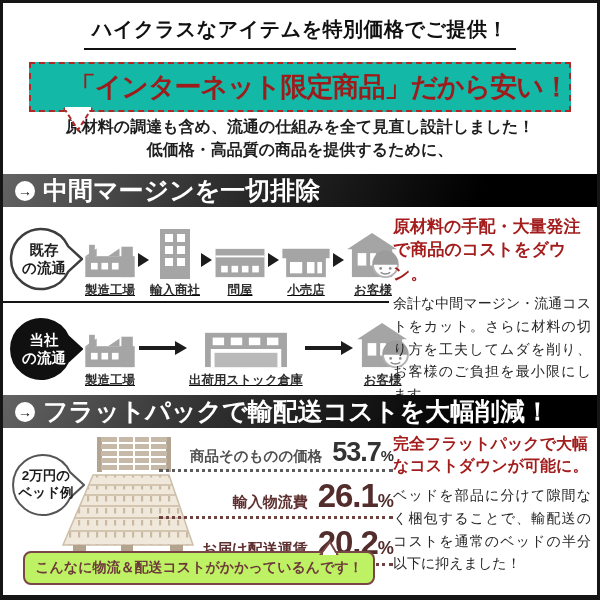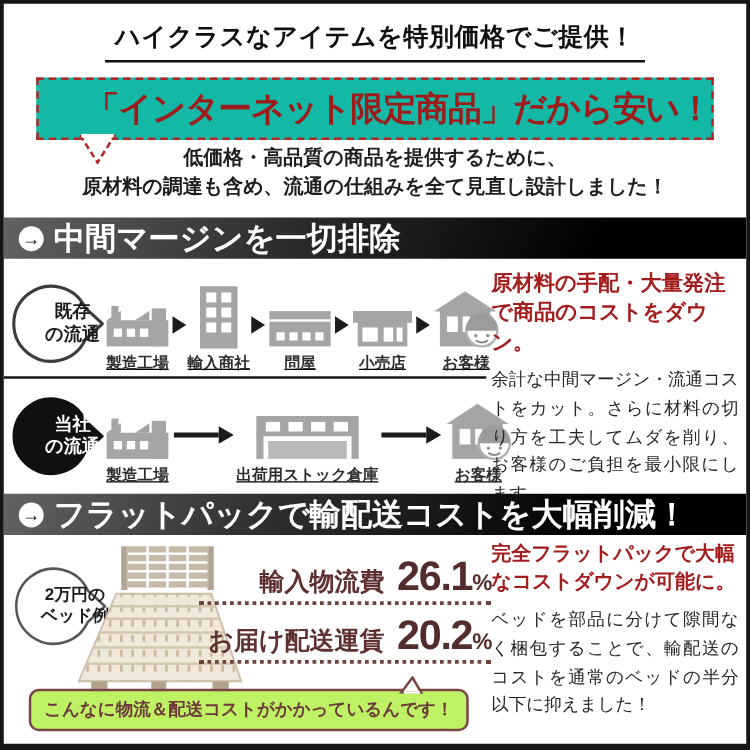--- a/index.html
+++ b/index.html
@@ -27,21 +27,21 @@
     font-weight:800;font-size:14px;line-height:20px;text-align:center;margin:0 8px 0 12px;}
   .bar-label{font-size:25px;font-weight:800;white-space:nowrap;}
   
   .flow{position:absolute;top:206px;left:4px;width:384px;height:186px;}
   .flow-row{position:absolute;left:0;right:0;display:flex;align-items:flex-end;}
   .row-existing{top:8px;height:82px;}
   .row-ours{top:98px;height:82px;}
   .divider{position:absolute;top:92px;left:-4px;width:386px;height:2px;background:#151515;}
   .bubble{position:relative;width:76px;height:80px;flex:0 0 auto;}
   .bubble svg{position:absolute;inset:0;}
-  .bubble-label{position:absolute;top:50%;left:18px;width:66px;transform:translateY(-50%);
+  .bubble-label{position:absolute;top:50%;left:4px;width:66px;transform:translateY(-50%);
     text-align:center;font-size:14.5px;font-weight:800;line-height:1.25;color:#1c1c1c;}
   .bubble-dark .bubble-label{color:#fff;}
   .step{display:flex;flex-direction:column;align-items:center;justify-content:flex-end;flex:0 0 auto;text-decoration:underline;}
   .icon-box{display:flex;align-items:flex-end;justify-content:center;height:56px;}
   .step-label{font-size:12.5px;color:#2e2e2e;margin-top:3px;white-space:nowrap;font-weight:600;}
   .sarrow{width:0;height:0;border-left:11px solid #1c1c1c;border-top:7px solid transparent;
     border-bottom:7px solid transparent;margin:0 1px 32px;flex:0 0 auto;}
   .larrow{margin:0 2px 34px;flex:0 0 auto;}
   
   .side{position:absolute;left:390px;width:198px;}
@@ -52,21 +52,21 @@
   
   .bottom{position:absolute;top:428px;left:4px;width:384px;height:162px;}
   .bed-bubble{position:absolute;top:14px;left:2px;width:76px;height:80px;}
   .bed-bubble .bubble-label{font-size:13.5px;font-weight:700;}
   .bed-art{position:absolute;top:2px;left:50px;}
   .costs{position:absolute;top:6px;left:152px;width:234px;}
   .cost-row{display:flex;justify-content:flex-end;align-items:baseline;padding-bottom:1px;}
   .cost-row.r1{border-bottom:3px dotted #5c5c5c;}
   .cost-row.r2,.cost-row.r3{border-bottom:3px dotted #6f4242;margin-top:5px;}
   .cost-label{font-size:14.5px;color:#4f4f4f;font-weight:700;margin-right:10px;}
-  .r2 .cost-label,.r3 .cost-label{font-size:20px;color:#5f3030;font-weight:800;}
+  .r2 .cost-label,.r3 .cost-label{font-size:15px;color:#5f3030;font-weight:800;}
   .cost-val{font-size:27px;font-weight:800;color:#333;letter-spacing:-1px;}
   .r2 .cost-val,.r3 .cost-val{font-size:33px;color:#532c2c;}
   .cost-unit{font-size:0.55em;font-weight:800;}
   .callout{position:absolute;top:120px;left:16px;width:352px;box-sizing:border-box;background:#bef264;
     border:2px solid #7a4545;border-radius:8px;padding:6px 4px;text-align:center;
     font-size:14px;font-weight:800;color:#6d3a3a;}
   .callout-tail{position:absolute;top:-12px;right:34px;z-index:2;}
 </style>
 </head>
 <body>
@@ -79,22 +79,22 @@
 
   <div class="banner">
     <div class="banner-text">「インターネット限定商品」だから安い！</div>
     <svg class="banner-tail" width="36" height="26">
       <path d="M3,1 L17,23 L31,1" fill="#fff" stroke="#b32626" stroke-width="2" stroke-dasharray="5,3"></path>
       <rect x="4" y="0" width="26" height="3" fill="#fff"></rect>
     </svg>
   </div>
 
   <div class="intro">
+    <div>原材料の調達も含め、流通の仕組みを全て見直し設計しました！</div>
     <div>低価格・高品質の商品を提供するために、</div>
-    <div>原材料の調達も含め、流通の仕組みを全て見直し設計しました！</div>
   </div>
 
   <div class="bar bar1">
     <span class="bar-icon">→</span>
     <span class="bar-label">中間マージンを一切排除</span>
   </div>
 
   <div class="flow">
 
     <div class="flow-row row-existing">
@@ -290,20 +290,24 @@
       <line x1="22.7" y1="73" x2="122.6" y2="73" stroke="#d3c5b0" stroke-width="2"></line>
       <line x1="17.6" y1="85" x2="126.7" y2="85" stroke="#d3c5b0" stroke-width="2"></line>
       <line x1="12" y1="98" x2="131.2" y2="98" stroke="#d3c5b0" stroke-width="2"></line>
       <polygon points="36,42 112,42 136,112 6,112" fill="none" stroke="#cdbfa9" stroke-width="1.5"></polygon>
       <rect x="16" y="112" width="13" height="9" fill="#b3a38e"></rect>
       <rect x="64" y="112" width="12" height="9" fill="#b3a38e"></rect>
       <rect x="113" y="112" width="13" height="9" fill="#b3a38e"></rect>
     </svg>
 
     <div class="costs">
+      <div class="cost-row r1">
+        <span class="cost-label">商品そのものの価格</span>
+        <span class="cost-val"><span>53.7</span><span class="cost-unit">%</span></span>
+      </div>
       <div class="cost-row r2">
         <span class="cost-label">輸入物流費</span>
         <span class="cost-val"><span>26.1</span><span class="cost-unit">%</span></span>
       </div>
       <div class="cost-row r3">
         <span class="cost-label">お届け配送運賃</span>
         <span class="cost-val"><span>20.2</span><span class="cost-unit">%</span></span>
       </div>
     </div>
 

